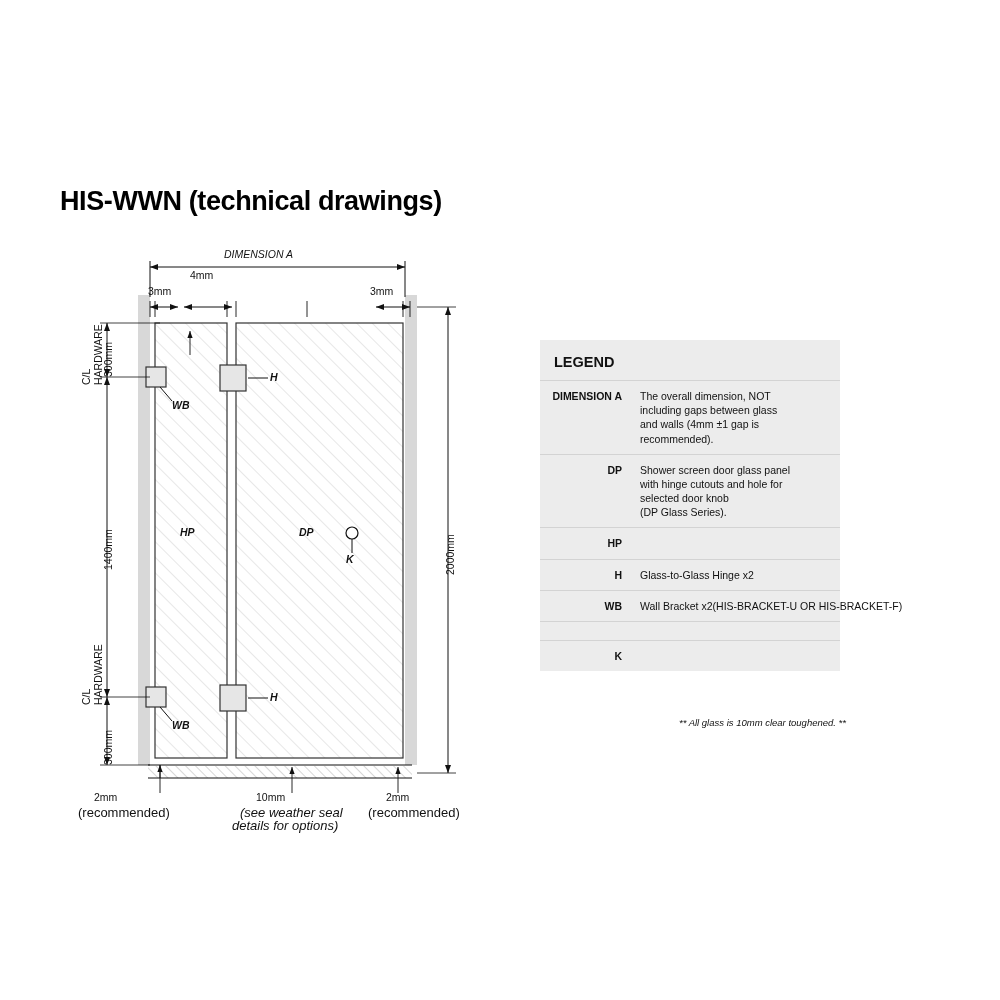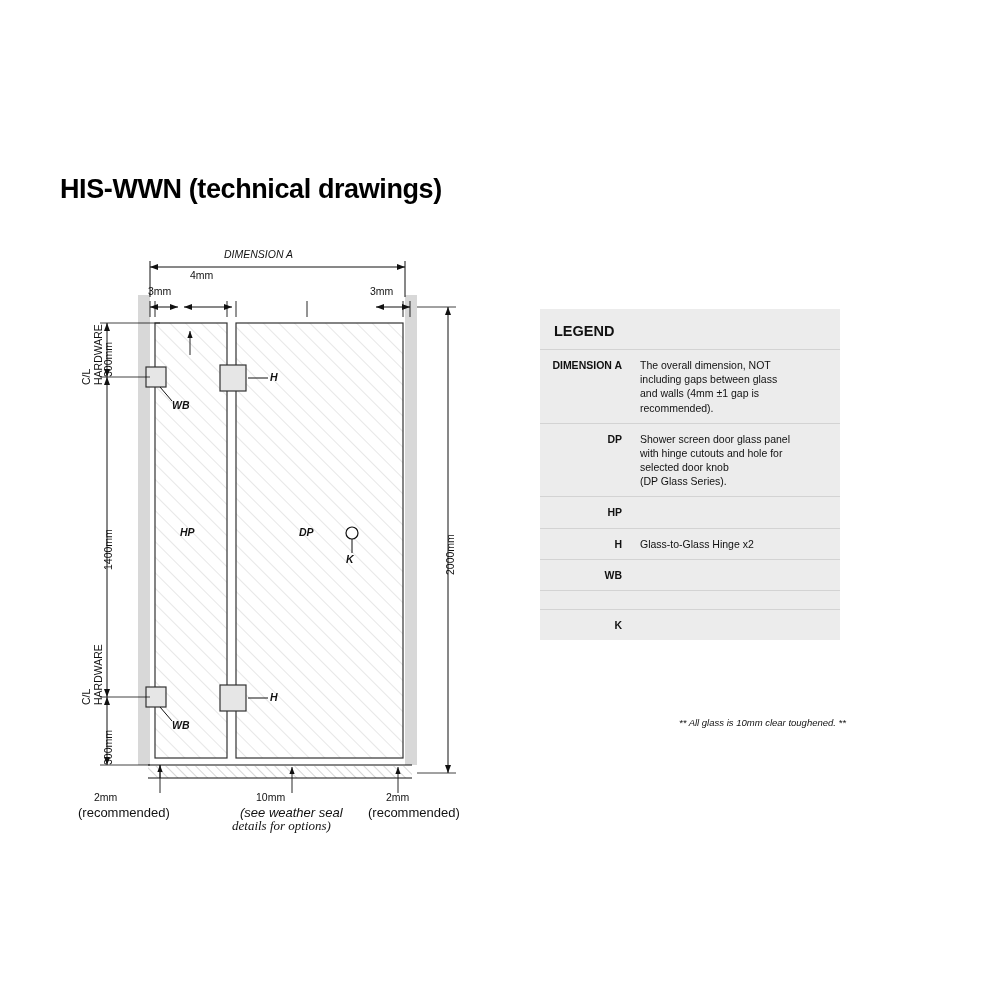--- a/index.html
+++ b/index.html
@@ -13,21 +13,21 @@
     position: relative;
     font-family: "Liberation Sans", sans-serif;
     color: #111111;
     overflow: hidden;
   }
 
   
   #page-title {
     position: absolute;
     left: 60px;
-    top: 174px;
+    top: 186px;
     font-size: 27px;
     font-weight: bold;
     letter-spacing: -0.4px;
     color: #000;
     white-space: nowrap;
   }
 
   
   #drawing {
     position: absolute;
@@ -53,21 +53,21 @@
     color: #111;
     white-space: nowrap;
     transform-origin: 0 0;
     transform: rotate(-90deg);
   }
 
   
   #legend {
     position: absolute;
     left: 540px;
-    top: 309px;
+    top: 340px;
     width: 300px;
     background: #ececec;
     padding: 0;
   }
   #legend-title {
     font-size: 14.5px;
     font-weight: bold;
     padding: 14px 14px 10px 14px;
     border-bottom: 1px solid #d3d3d3;
     color: #111;
@@ -221,21 +221,21 @@
   <div class="lbl bold italic" style="left:112px; top:154px;">WB</div>
   <div class="lbl bold italic" style="left:112px; top:474px;">WB</div>
 
   <div class="lbl bold italic" style="left:286px; top:308px;">K</div>
 
   <div class="lbl" style="left:34px; top:546px;">2mm</div>
   <div class="lbl small" style="left:18px; top:560px;">(recommended)</div>
 
   <div class="lbl" style="left:196px; top:546px;">10mm</div>
   <div class="lbl small italic" style="left:180px; top:560px;">(see weather seal</div>
-  <div class="lbl small italic" style="left:172px; top:573px;font-family:Liberation Serif, serif;">details for options)</div>
+  <div class="lbl small italic" style="left:172px; top:573px;">details for options)</div>
 
   <div class="lbl" style="left:326px; top:546px;">2mm</div>
   <div class="lbl small" style="left:308px; top:560px;">(recommended)</div>
 </div>
 
 <div id="legend">
   <div id="legend-title">LEGEND</div>
 
   <div class="legend-row">
     <div class="legend-key">DIMENSION A</div>
@@ -257,20 +257,21 @@
     <div class="legend-key">HP</div>
   </div>
 
   <div class="legend-row">
     <div class="legend-key">H</div>
     <div class="legend-val">Glass-to-Glass Hinge x2</div>
   </div>
 
   <div class="legend-row">
     <div class="legend-key">WB</div>
+    <div class="legend-val nowrap">Wall Bracket x2(HIS-BRACKET-U OR HIS-BRACKET-F)</div>
   </div>
 
   <div class="legend-spacer"></div>
 
   <div class="legend-row">
     <div class="legend-key">K</div>
   </div>
 </div>
 
 <div id="legend-footnote" style="position:absolute; left:540px; top:705px; width:300px;">** All glass is 10mm clear toughened. **</div>

